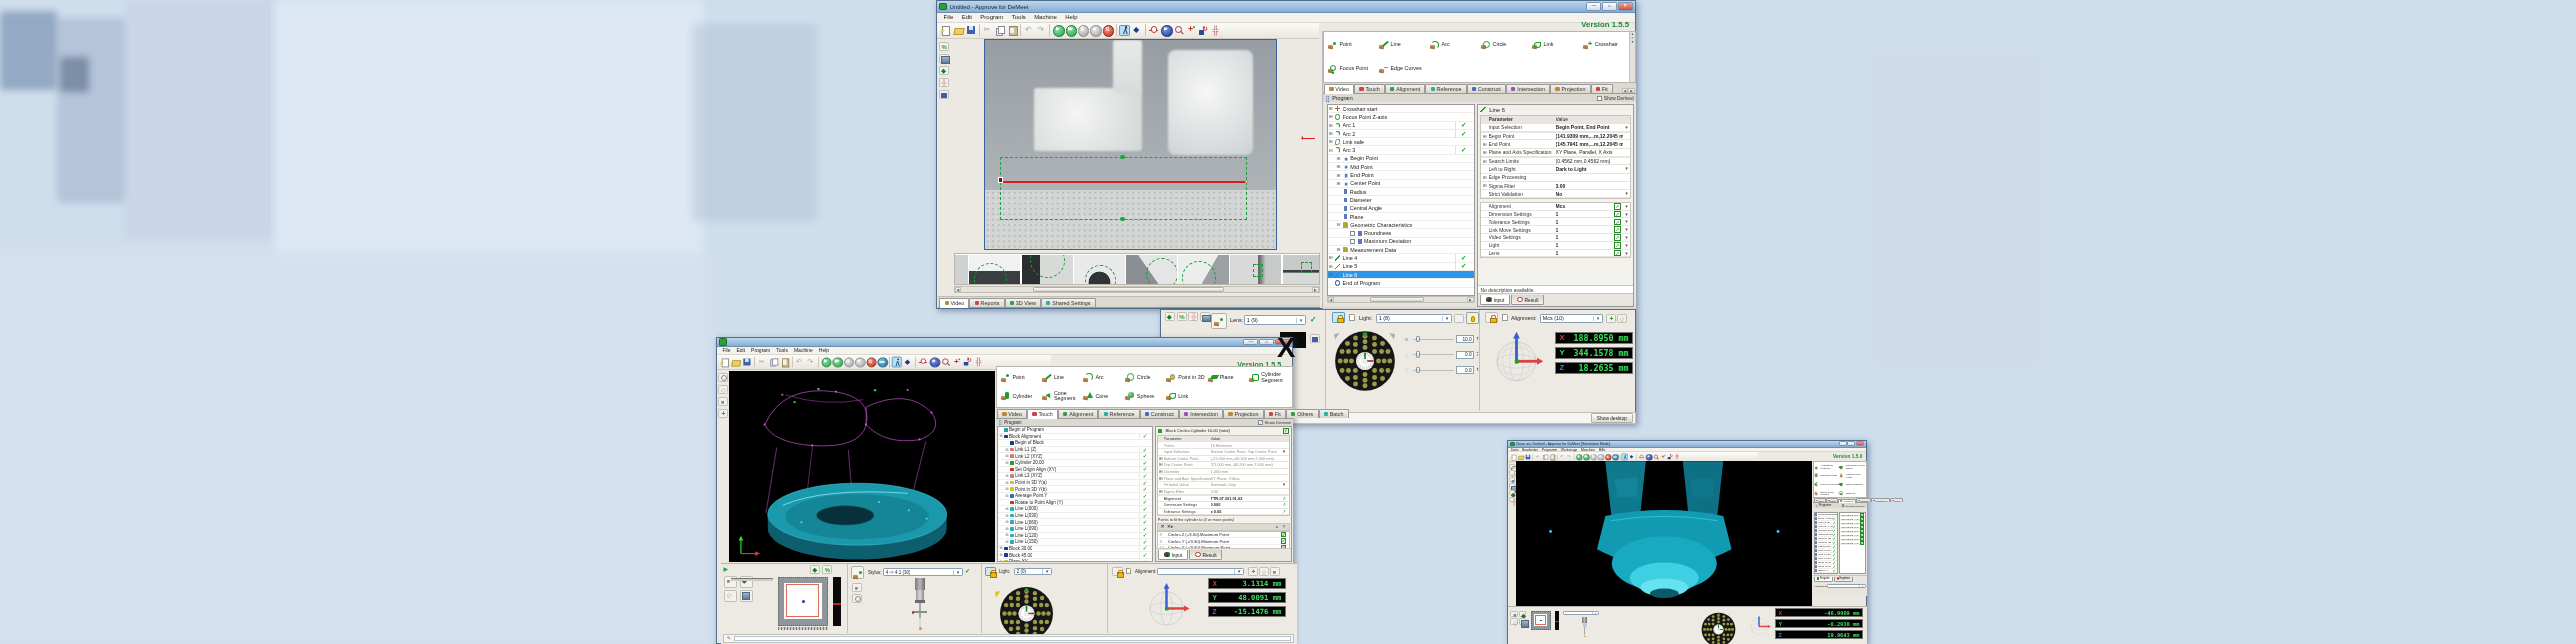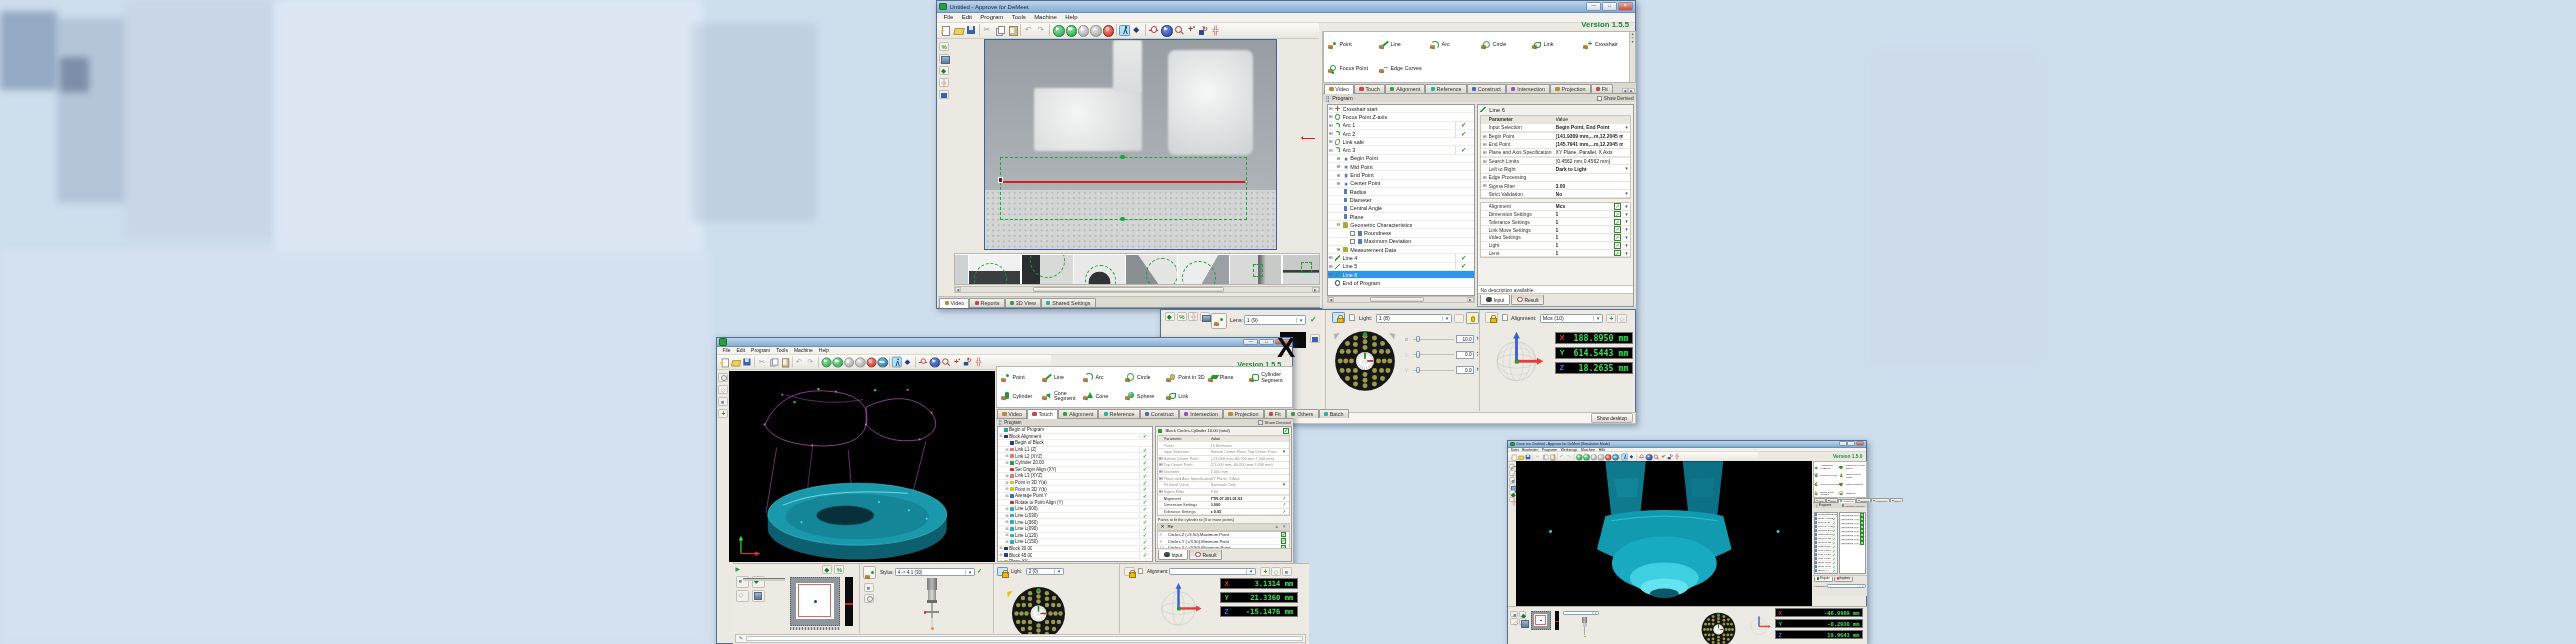--- a/index.html
+++ b/index.html
@@ -807,21 +807,21 @@
       <polygon points="97,56 86,50 86,62" fill="#e04040"></polygon>
       <rect x="47" y="53" width="7" height="7" fill="#2a9a2a"></rect>
     </svg>
     <div style="position:absolute;left:73px;top:21.5px;width:78px">
         <div class="drorow">
           <span class="draxis" style="color: rgb(224, 52, 52);">X</span>
           <span class="drval">188.8950 mm</span>
         </div>
         <div class="drorow">
           <span class="draxis" style="color: rgb(53, 217, 87);">Y</span>
-          <span class="drval">614.5443 mm</span>
+          <span class="drval">344.1578 mm</span>
         </div>
         <div class="drorow">
           <span class="draxis" style="color: rgb(79, 111, 224);">Z</span>
           <span class="drval">18.2635 mm</span>
         </div>
       </div>
   </div>
   <div class="statline" style="left:1.2px;top:102px;width:474px;height:12px">
     <span class="vico ic2-percent"></span>
     <span class="vico ic2-grid"></span>
@@ -1271,21 +1271,21 @@
             <span>Input</span>
           </span>
           <span class="ptab">
             <span class="pdot pd1"></span>
             <span>Result</span>
           </span>
         </div>
     </div>
   </div>
 
-  <div style="position:absolute;left:16px;top:225px;width:576px;height:81px;background:#eceae3;border-top:0.6px solid #b8b5ac">
+  <div style="position:absolute;left:4px;top:225px;width:576px;height:81px;background:#eceae3;border-top:0.6px solid #b8b5ac">
     <span style="position:absolute;left:2.4px;top:1.2px;color:#1f9e42;font-size:6px">▶</span>
     <span class="vico ic2-cube" style="position:absolute;left:3px;top:12px;width:13px;height:12px"></span>
     <span class="vico ic2-cap" style="position:absolute;left:18.5px;top:12px;width:13px;height:12px"></span>
     <span class="vico ic2-hand" style="position:absolute;left:3px;top:26px;width:13px;height:12px"></span>
     <span class="vico ic2-image" style="position:absolute;left:18.5px;top:26px;width:13px;height:12px"></span>
     <span class="vico ic2-cap" style="position:absolute;left:89px;top:1.2px"></span>
     <span class="vico ic2-percent" style="position:absolute;left:101px;top:1.2px"></span>
     <div class="ruler" style="left:52px;top:14.3px;width:3px;height:42px;transform:rotate(90deg);transform-origin:0 0"></div>
     <div class="stage" style="left:57px;top:12.5px;width:50px;height:49px">
       <span class="in"></span>
@@ -1388,21 +1388,21 @@
         <polygon points="97,56 86,50 86,62" fill="#e04040"></polygon>
       <rect x="47" y="53" width="7" height="7" fill="#2a9a2a"></rect>
     </svg>
     <div class="sm" style="position:absolute;left:487px;top:14.3px;width:78px">
         <div class="drorow">
           <span class="draxis" style="color: rgb(224, 52, 52);">X</span>
           <span class="drval">3.1314 mm</span>
         </div>
         <div class="drorow">
           <span class="draxis" style="color: rgb(53, 217, 87);">Y</span>
-          <span class="drval">21.3360 mm</span>
+          <span class="drval">48.0091 mm</span>
         </div>
         <div class="drorow">
           <span class="draxis" style="color: rgb(79, 111, 224);">Z</span>
           <span class="drval">-15.1476 mm</span>
         </div>
       </div>
     <div class="statline" style="left:2.4px;bottom:1.2px;width:571px;height:9px">
       <span style="font-size:5.4px;color:#667">✎</span>
       <span class="inp"></span>
     </div>

